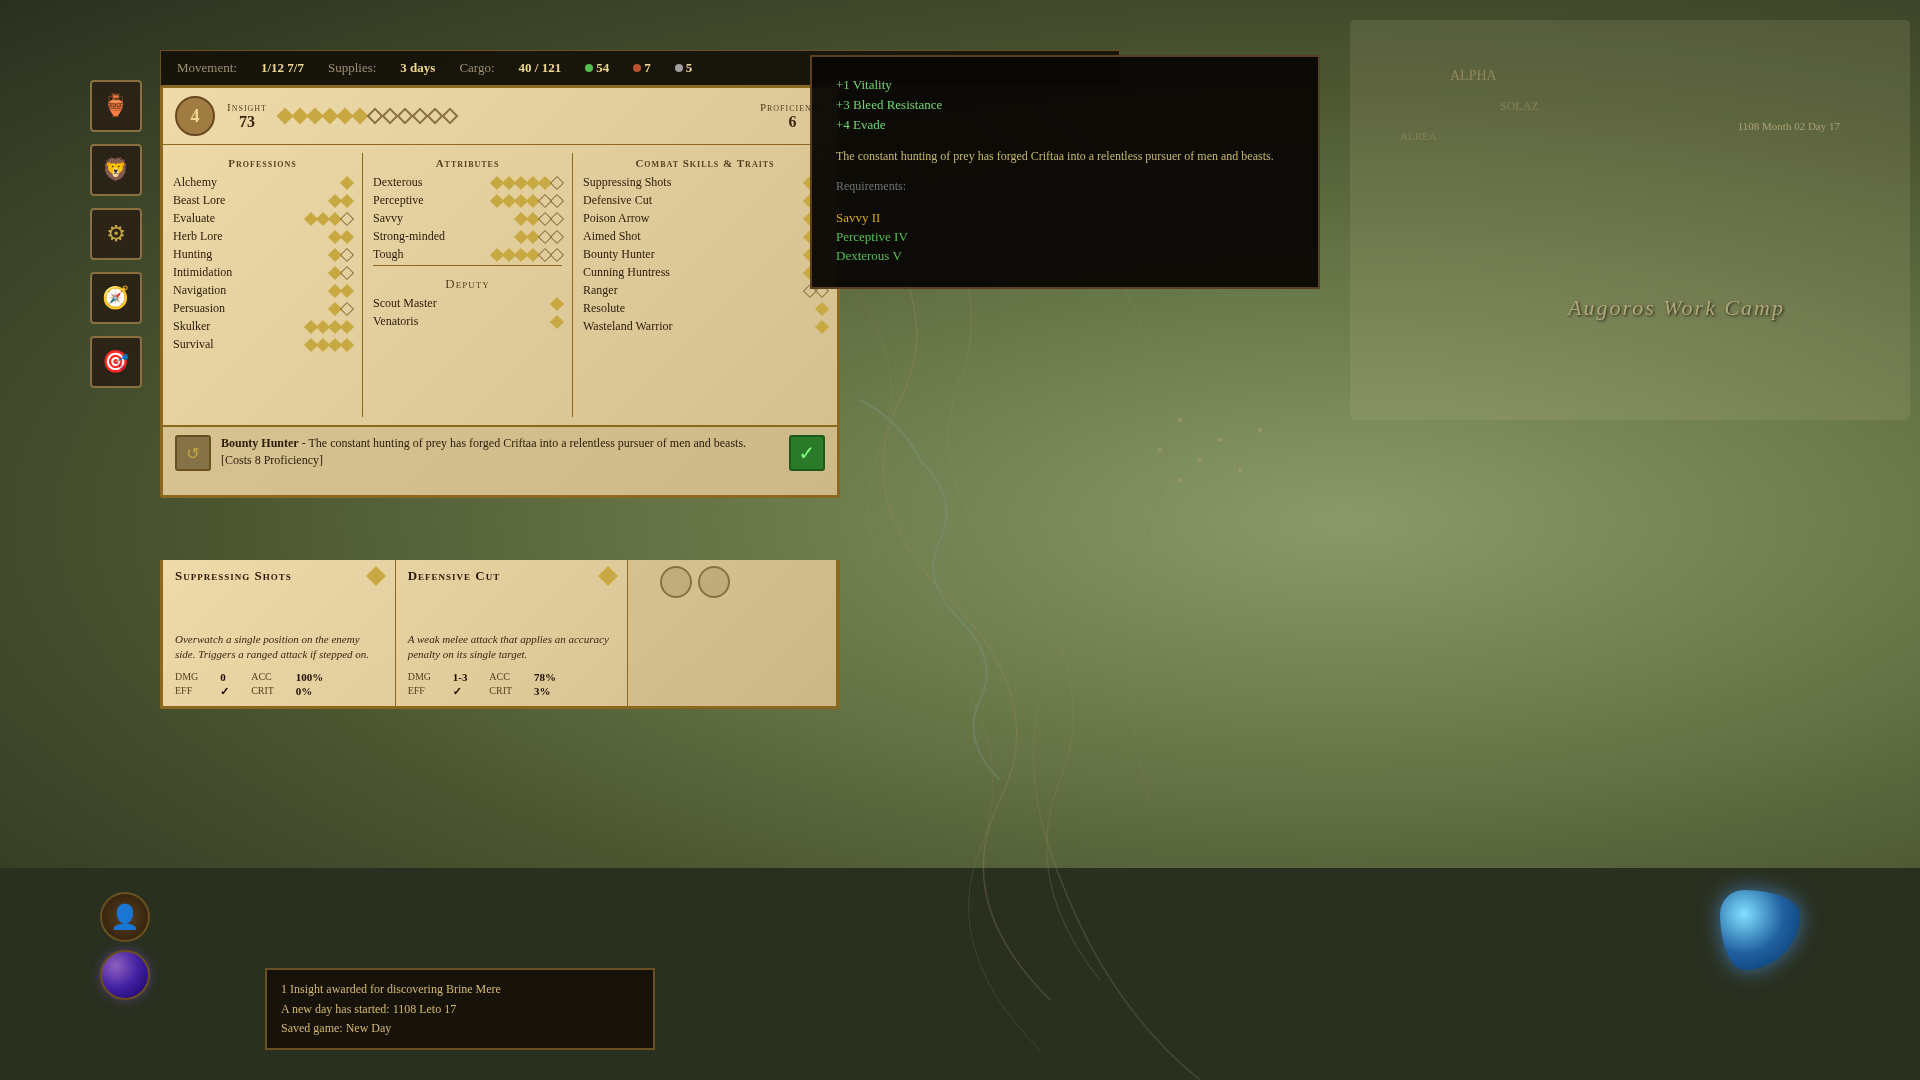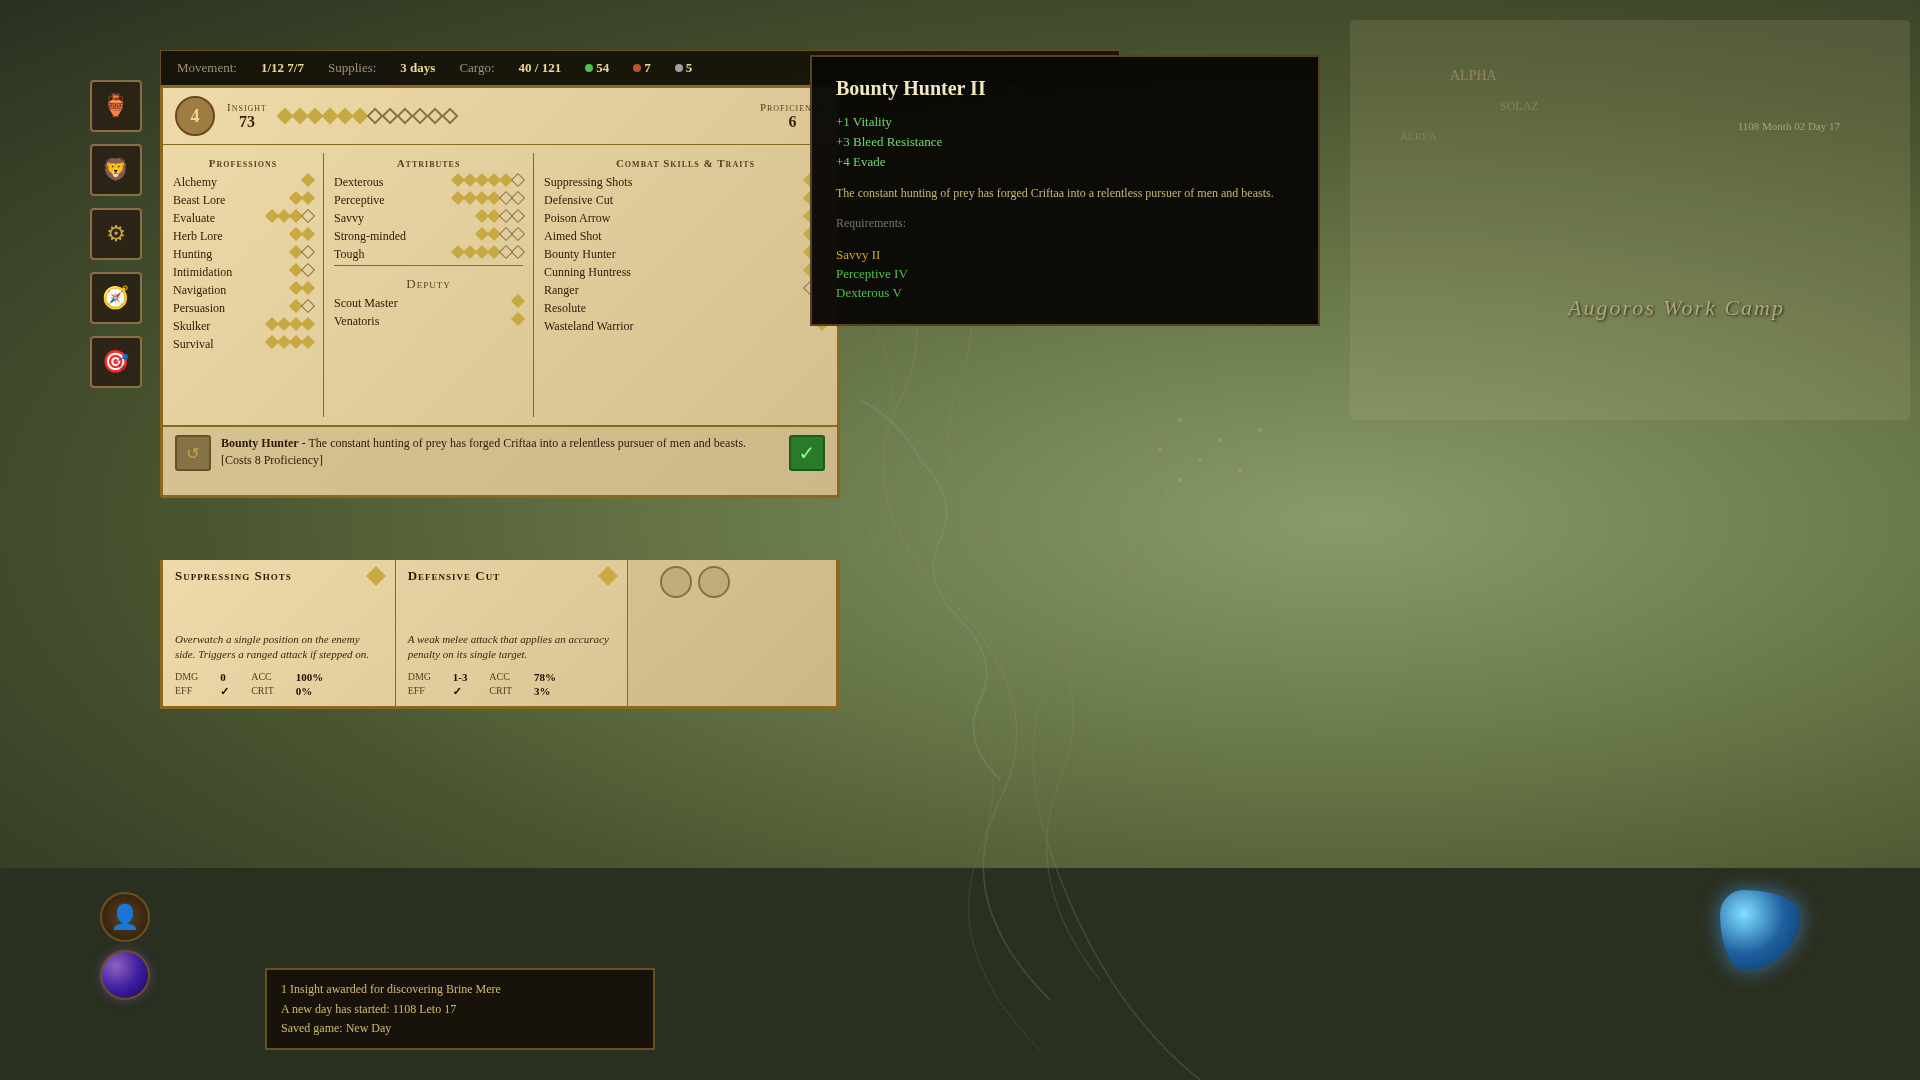--- a/index.html
+++ b/index.html
@@ -167,36 +167,37 @@
 
     
     .three-cols {
       display: flex;
       padding: 8px 0;
       min-height: 280px;
     }
     .col-professions, .col-attributes, .col-combat {
       padding: 4px 10px;
     }
-    .col-professions { width: 161px; border-right: 1px solid #8a6820; }
+    .col-professions { width: 200px; border-right: 1px solid #8a6820; }
     .col-attributes { width: 210px; border-right: 1px solid #8a6820; }
     .col-combat { flex: 1; }
 
     .col-header {
       font-size: 11px;
       color: #5a4020;
       font-variant: small-caps;
       letter-spacing: 1px;
       text-align: center;
       margin-bottom: 6px;
       font-weight: bold;
     }
 
     .skill-row {
       display: flex;
+      align-items: center;
       justify-content: space-between;
       margin-bottom: 3px;
       font-size: 12px;
       color: #2a1a08;
     }
     .skill-name { flex: 1; }
     .skill-pips { display: flex; gap: 2px; }
     .d { width: 10px; height: 10px; background: #c8a840; transform: rotate(45deg); display: inline-block; }
     .de { width: 10px; height: 10px; background: transparent; border: 1.5px solid #8a7040; transform: rotate(45deg); display: inline-block; }
     .deputy-header {
@@ -809,21 +810,20 @@
   <div class="skill-card-empty" style="background: rgba(180,160,110,0.2); border-right: 1px solid #8a6820;"></div>
 </div>
 
 <div class="top-right-icons">
   <div class="circle-btn"></div>
   <div class="circle-btn"></div>
 
 </div>
 
 <div class="tooltip-panel">
-  <div class="tooltip-title">Bounty Hunter II</div>
   <div class="tooltip-bonus bonus-green">+1 Vitality</div>
   <div class="tooltip-bonus bonus-green">+3 Bleed Resistance</div>
   <div class="tooltip-bonus bonus-green">+4 Evade</div>
   <div class="tooltip-desc">The constant hunting of prey has forged Criftaa into a relentless pursuer of men and beasts.</div>
   <div class="tooltip-req-header">Requirements:</div>
   <div class="tooltip-req req-yellow">Savvy II</div>
   <div class="tooltip-req req-green">Perceptive IV</div>
   <div class="tooltip-req req-green">Dexterous V</div>
 </div>
 

